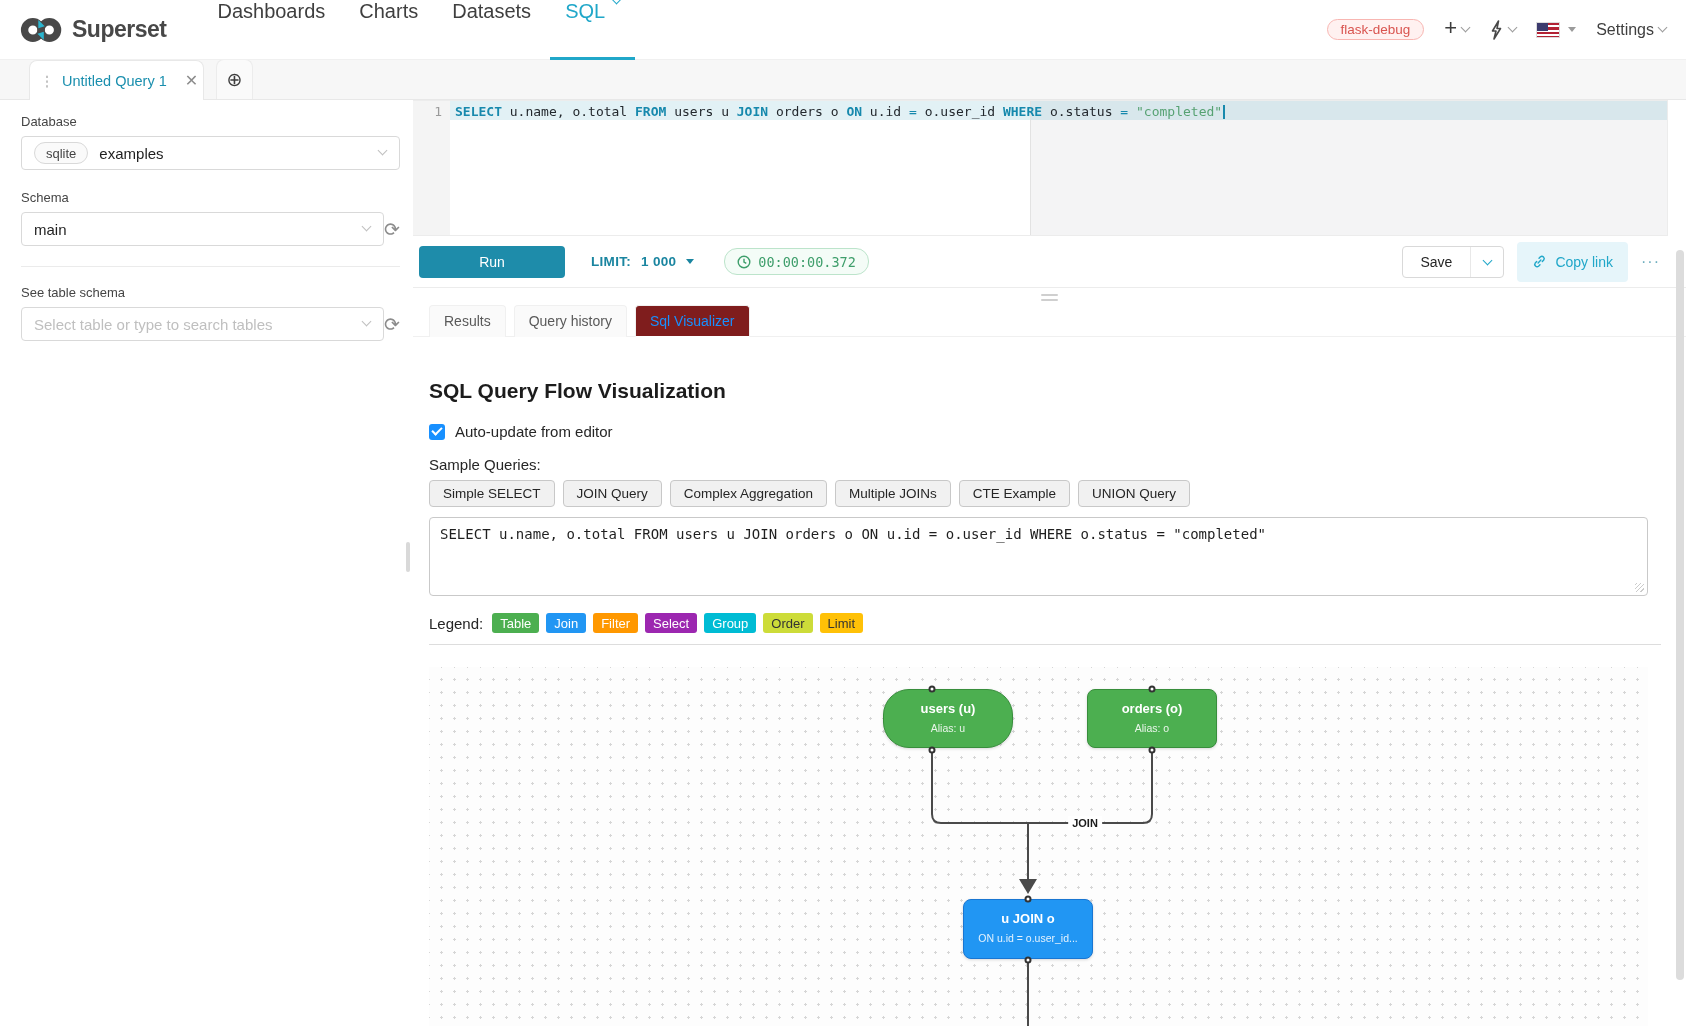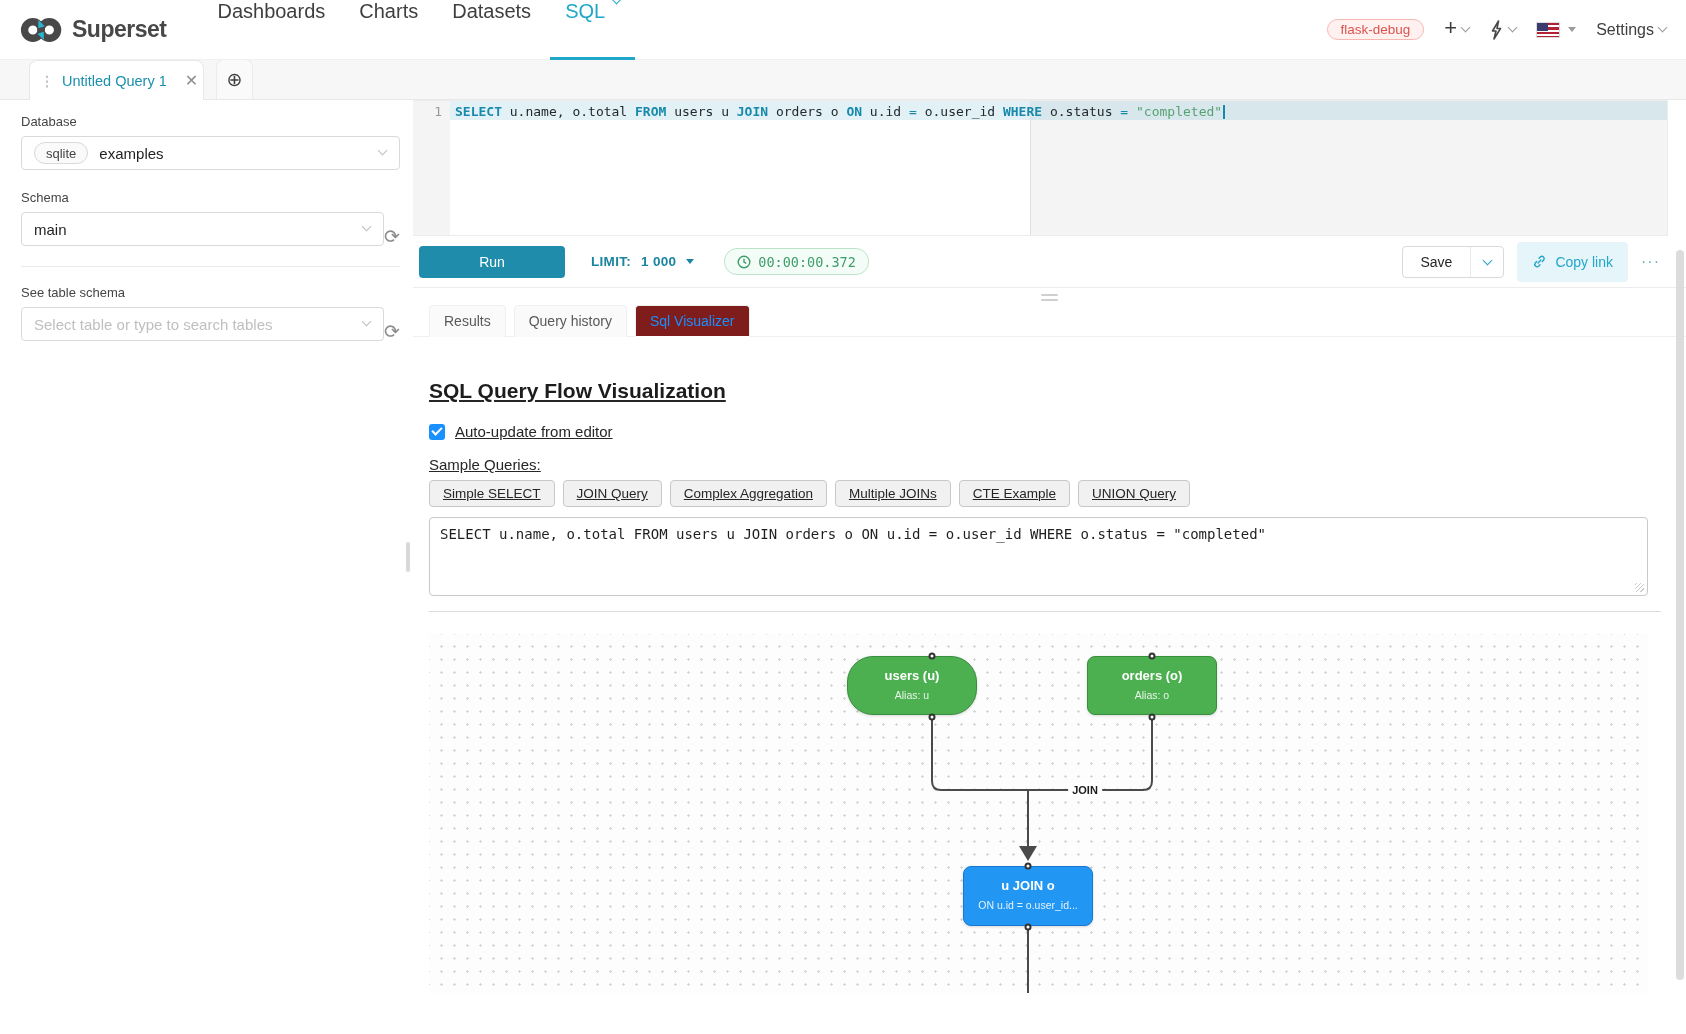--- a/index.html
+++ b/index.html
@@ -51,21 +51,21 @@
   .sidebar { width:413px; padding:14px 13px 16px 21px; position:relative; }
   .fld-label { font-size:13px; color:#454545; margin-bottom:7px; }
   .selectbox { height:34px; border:1px solid #d9d9d9; border-radius:4px; background:#fff;
     display:flex; align-items:center; padding:0 30px 0 12px; position:relative; font-size:15px;
     color:#1f1f1f; cursor:pointer; }
   .selectbox .cv { position:absolute; right:13px; top:14px; border-color:#bfbfbf; }
   .engine-pill { height:22px; display:inline-flex; align-items:center; padding:0 11px;
     border:1px solid #d9d9d9; border-radius:11px; background:#fafafa; font-size:13px;
     color:#444; margin-right:11px; }
   .placeholder { color:#bfbfbf; font-size:15px; }
-  .fld-row { display:flex; align-items:flex-end; margin-bottom:20px; }
+  .fld-row { display:flex; align-items:center; margin-bottom:20px; }
   .fld-row .selectbox { flex:1; }
   .sb-divider { border-top:1px solid #ebebeb; margin:20px 0 18px 0; }
   .sync-icon { color:#8c8c8c; font-size:19px; line-height:1; cursor:pointer; }
   .split-handle { position:absolute; right:3px; top:442px; width:4px; height:30px;
     background:#d9d9d9; border-radius:2px; cursor:col-resize; }
 
   
   .maincol { width:1273px; display:flex; flex-direction:column; }
 
   
@@ -110,21 +110,21 @@
   
   .south { flex:1; display:flex; flex-direction:column; }
   .drag-handle { margin:6px auto 4px auto; display:flex; flex-direction:column; gap:3px; cursor:row-resize; }
   .drag-handle i { display:block; width:17px; height:2px; background:#cfcfcf; border-radius:1px; }
   .rtabs { display:flex; gap:8px; padding-left:16px; border-bottom:1px solid #f0f0f0; }
   .rtab { padding:7px 14px; font-size:14px; color:#595959; background:#fafafa;
     border:1px solid #f0f0f0; border-bottom:none; border-radius:4px 4px 0 0;
     margin-bottom:-1px; cursor:pointer; }
   .rtab.active { background:#7f1d1d; color:#1890ff; border-bottom:1px solid #fff; }
 
-  .viz { padding:24px 25px 0 16px;text-decoration:underline; }
+  .viz { padding:24px 25px 0 16px; }
   .viz-title { font-size:21px; font-weight:bold; color:#1c1c1c; margin-top:18px; }
   .cb-row { display:flex; align-items:center; gap:10px; margin-top:20px; cursor:pointer; }
   .cb { width:16px; height:16px; background:#1890ff; border-radius:3px; position:relative; }
   .cb::after { content:""; position:absolute; left:5px; top:1.5px; width:4px; height:8px;
     border-right:2px solid #fff; border-bottom:2px solid #fff; transform:rotate(45deg); }
   .cb-label { font-size:15px; color:#262626; }
   .samples-label { font-size:15px; color:#262626; margin-top:16px; }
   .sample-row { display:flex; gap:8px; margin-top:7px; }
   .sample-btn { padding:5px 13px; font-size:13.5px; color:#262626; background:#f1f1f1;
     border:1px solid #c8c8c8; border-radius:4px; cursor:pointer; font-family:"Liberation Sans",sans-serif; }
@@ -323,34 +323,44 @@
           <button class="sample-btn">Simple SELECT</button>
           <button class="sample-btn">JOIN Query</button>
           <button class="sample-btn">Complex Aggregation</button>
           <button class="sample-btn">Multiple JOINs</button>
           <button class="sample-btn">CTE Example</button>
           <button class="sample-btn">UNION Query</button>
         </div>
 
         <textarea class="query-ta" spellcheck="false" style="">SELECT u.name, o.total FROM users u JOIN orders o ON u.id = o.user_id WHERE o.status = "completed"</textarea>
 
+        <div class="legend-row">
+          <span class="legend-label">Legend:</span>
+          <span class="badge" style="background-color: rgb(76, 175, 80); color: rgb(255, 255, 255);">Table</span>
+          <span class="badge" style="background-color: rgb(33, 150, 243); color: rgb(255, 255, 255);">Join</span>
+          <span class="badge" style="background-color: rgb(255, 152, 0); color: rgb(255, 255, 255);">Filter</span>
+          <span class="badge" style="background-color: rgb(156, 39, 176); color: rgb(255, 255, 255);">Select</span>
+          <span class="badge" style="background-color: rgb(0, 188, 212); color: rgb(255, 255, 255);">Group</span>
+          <span class="badge" style="background-color: rgb(205, 220, 57); color: rgb(51, 51, 51);">Order</span>
+          <span class="badge" style="background-color: rgb(255, 193, 7); color: rgb(51, 51, 51);">Limit</span>
+        </div>
 
         <hr class="viz-hr">
 
         
         <div class="canvas">
           <svg class="edges" width="1219" height="359" viewBox="0 0 1219 359">
             <path d="M503 85 L503 147 Q503 156 512 156 L599 156" fill="none" stroke="#4a4a4a" stroke-width="2"></path>
             <path d="M723 85 L723 147 Q723 156 714 156 L599 156" fill="none" stroke="#4a4a4a" stroke-width="2"></path>
             <path d="M599 156 L599 214" fill="none" stroke="#4a4a4a" stroke-width="2"></path>
             <polygon points="590,212 608,212 599,227" fill="#4a4a4a"></polygon>
             <path d="M599 296 L599 359" fill="none" stroke="#4a4a4a" stroke-width="2"></path>
           </svg>
 
-          <div class="fnode" style="left: 418px; top: 22px; background-color: rgb(76, 175, 80); border-color: rgb(56, 142, 60); border-radius: 26px;">
+          <div class="fnode" style="left: 454px; top: 22px; background-color: rgb(76, 175, 80); border-color: rgb(56, 142, 60); border-radius: 26px;">
             <div class="fnode-title">users (u)</div>
             <div class="fnode-sub">Alias: u</div>
           </div>
           <div class="fnode" style="left: 534px; top: 232px; height: 60px; background-color: rgb(33, 150, 243); border-color: rgb(25, 118, 210);">
             <div class="fnode-title">u JOIN o</div>
             <div class="fnode-sub">ON u.id = o.user_id...</div>
           </div>
           <div class="fnode" style="left: 658px; top: 22px; background-color: rgb(76, 175, 80); border-color: rgb(56, 142, 60);">
             <div class="fnode-title">orders (o)</div>
             <div class="fnode-sub">Alias: o</div>

